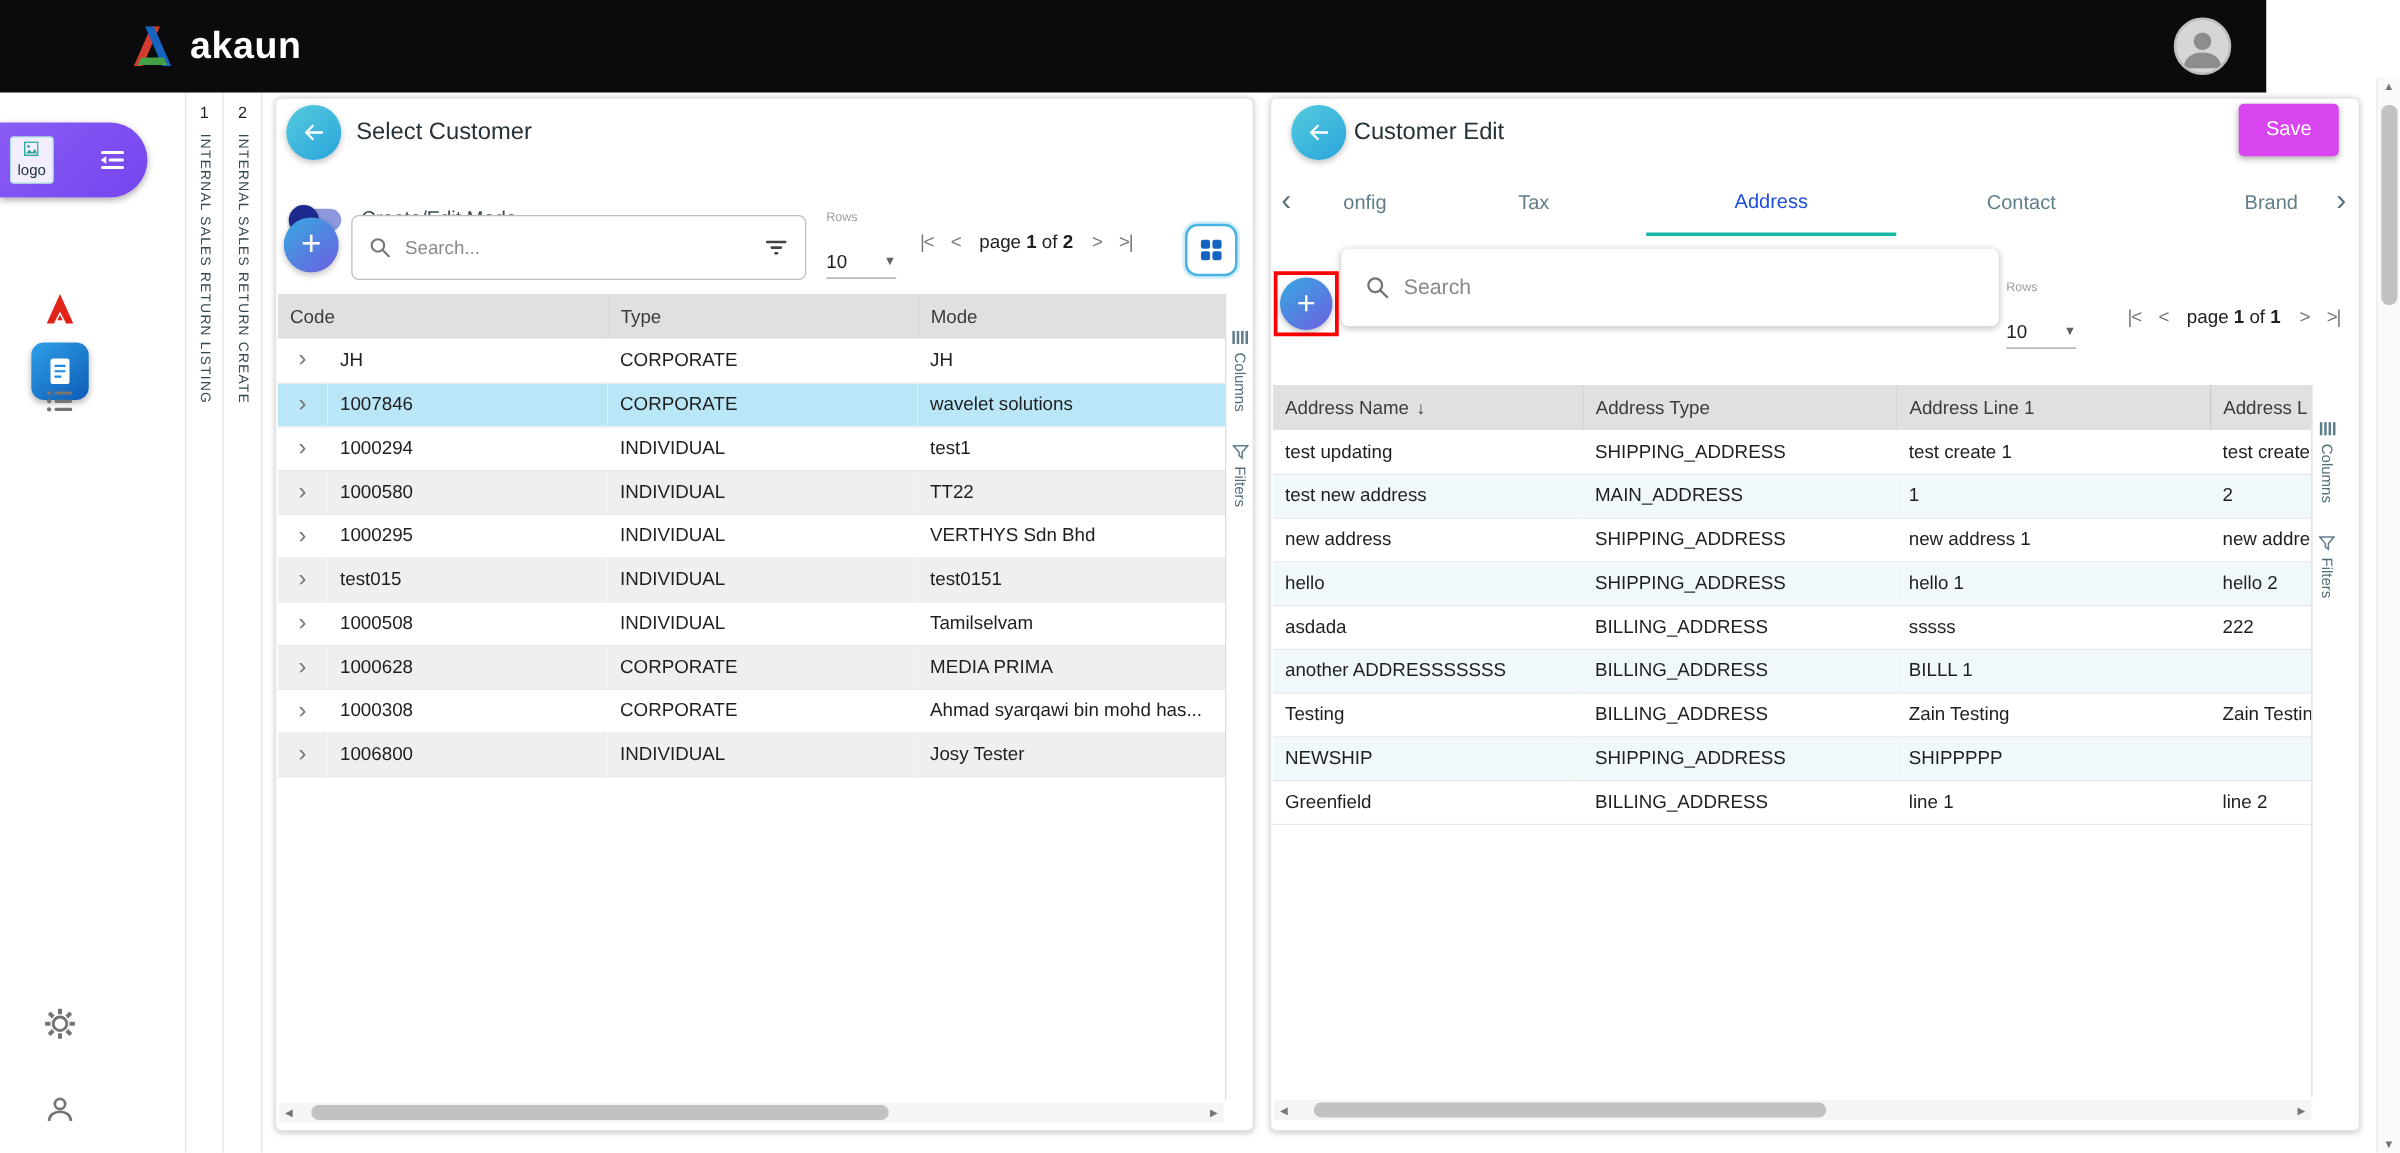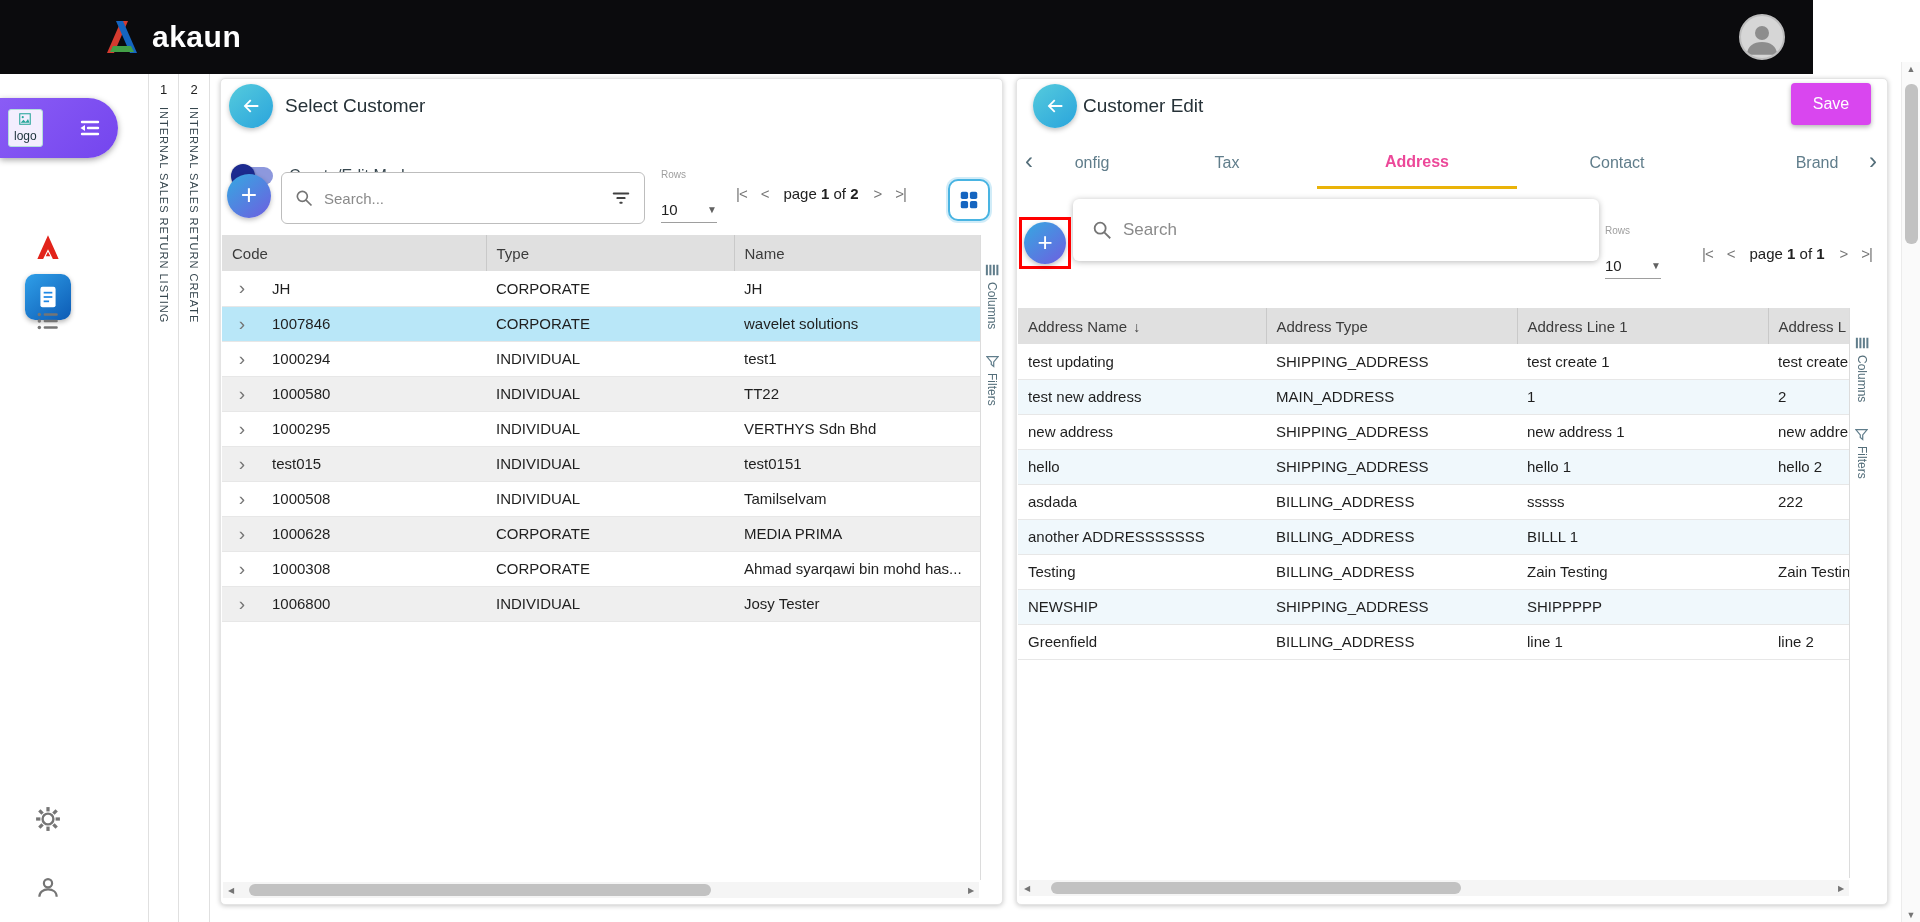--- a/index.html
+++ b/index.html
@@ -105,21 +105,21 @@
   .rp-back{position:absolute;top:5px;left:16px;}
   .rp-title{top:16px;left:66px;}
   .save-btn{position:absolute;top:4px;right:16px;width:80px;height:42px;border:none;border-radius:4px;
     background:#d946ef;color:#fff;font-size:16px;cursor:pointer;box-shadow:0 2px 5px rgba(0,0,0,.3);font-family:"Liberation Sans",sans-serif;}
   .tabs-row{position:absolute;top:58px;left:0;width:100%;height:52px;}
   .tabs-viewport{position:absolute;left:30px;right:34px;top:0;height:52px;overflow:hidden;display:flex;}
   .tab{flex:0 0 200px;border:none;background:transparent;font-size:16px;color:#607d8b;cursor:pointer;
     font-family:"Liberation Sans",sans-serif;height:52px;}
   .tab:nth-child(1){flex:0 0 90px;}
   .tab:nth-child(2){flex:0 0 180px;}
-  .tab.active{color:#ec4899;border-bottom:3px solid #eab308;font-weight:bold;}
+  .tab.active{color:#1d4ed8;border-bottom:3px solid #14b8a6;}
   .tab-chev{position:absolute;top:12px;font-size:24px;color:#546e7a;cursor:pointer;line-height:1;}
   .tc-l{left:8px;}.tc-r{right:10px;}
   .redbox{position:absolute;top:138px;left:2px;width:52px;height:52px;border:3px solid #ff0000;
     display:flex;align-items:center;justify-content:center;background:#fff;z-index:4;}
   .redbox .plusb{width:42px;height:42px;font-size:26px;}
   .rp-search{top:120px;left:56px;width:526px;height:62px;border-radius:6px;box-shadow:0 1px 6px rgba(0,0,0,.28);padding:0 18px;z-index:3;}
   .rp-search input{font-size:17px;}
   .rp-rows{top:146px;left:588px;}
   .rp-pager{top:164px;right:12px;}
 </style>
@@ -292,21 +292,21 @@
     <colgroup>
         <col style="width:40px">
         <col style="width:224px">
         <col style="width:248px">
         <col style="width:246px">
       </colgroup>
     <thead>
       <tr>
         <th colspan="2">Code</th>
         <th>Type</th>
-        <th>Name</th>
+        <th>Mode</th>
       </tr>
     </thead>
     <tbody id="left-tbody">
         <tr>
           <td class="chev"><span>›</span></td>
           <td>JH</td>
           <td>CORPORATE</td>
           <td>JH</td>
         </tr>
         <tr class="selected">

